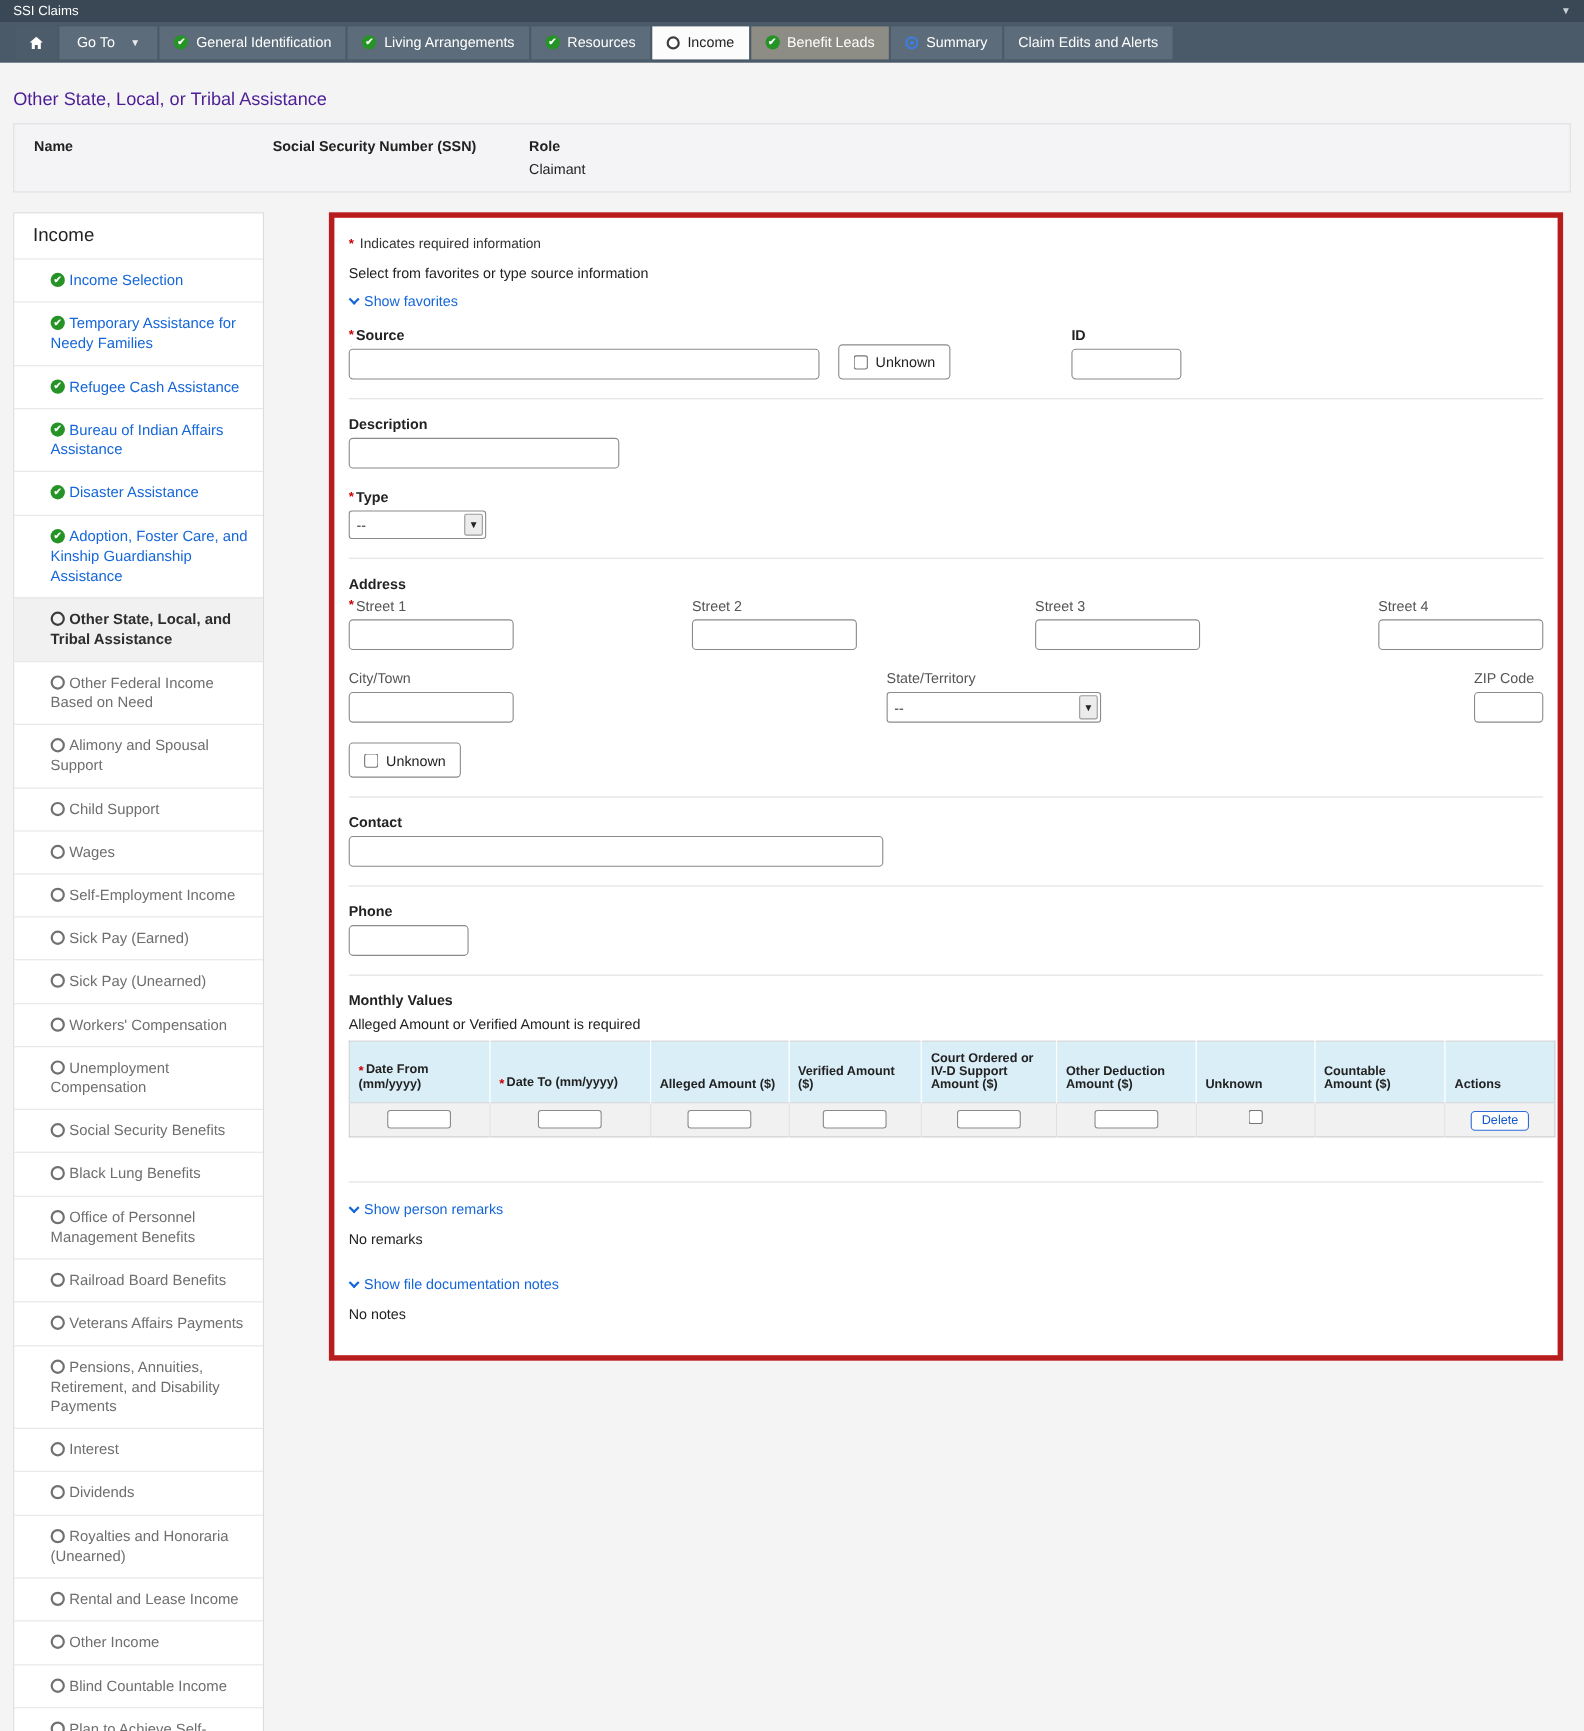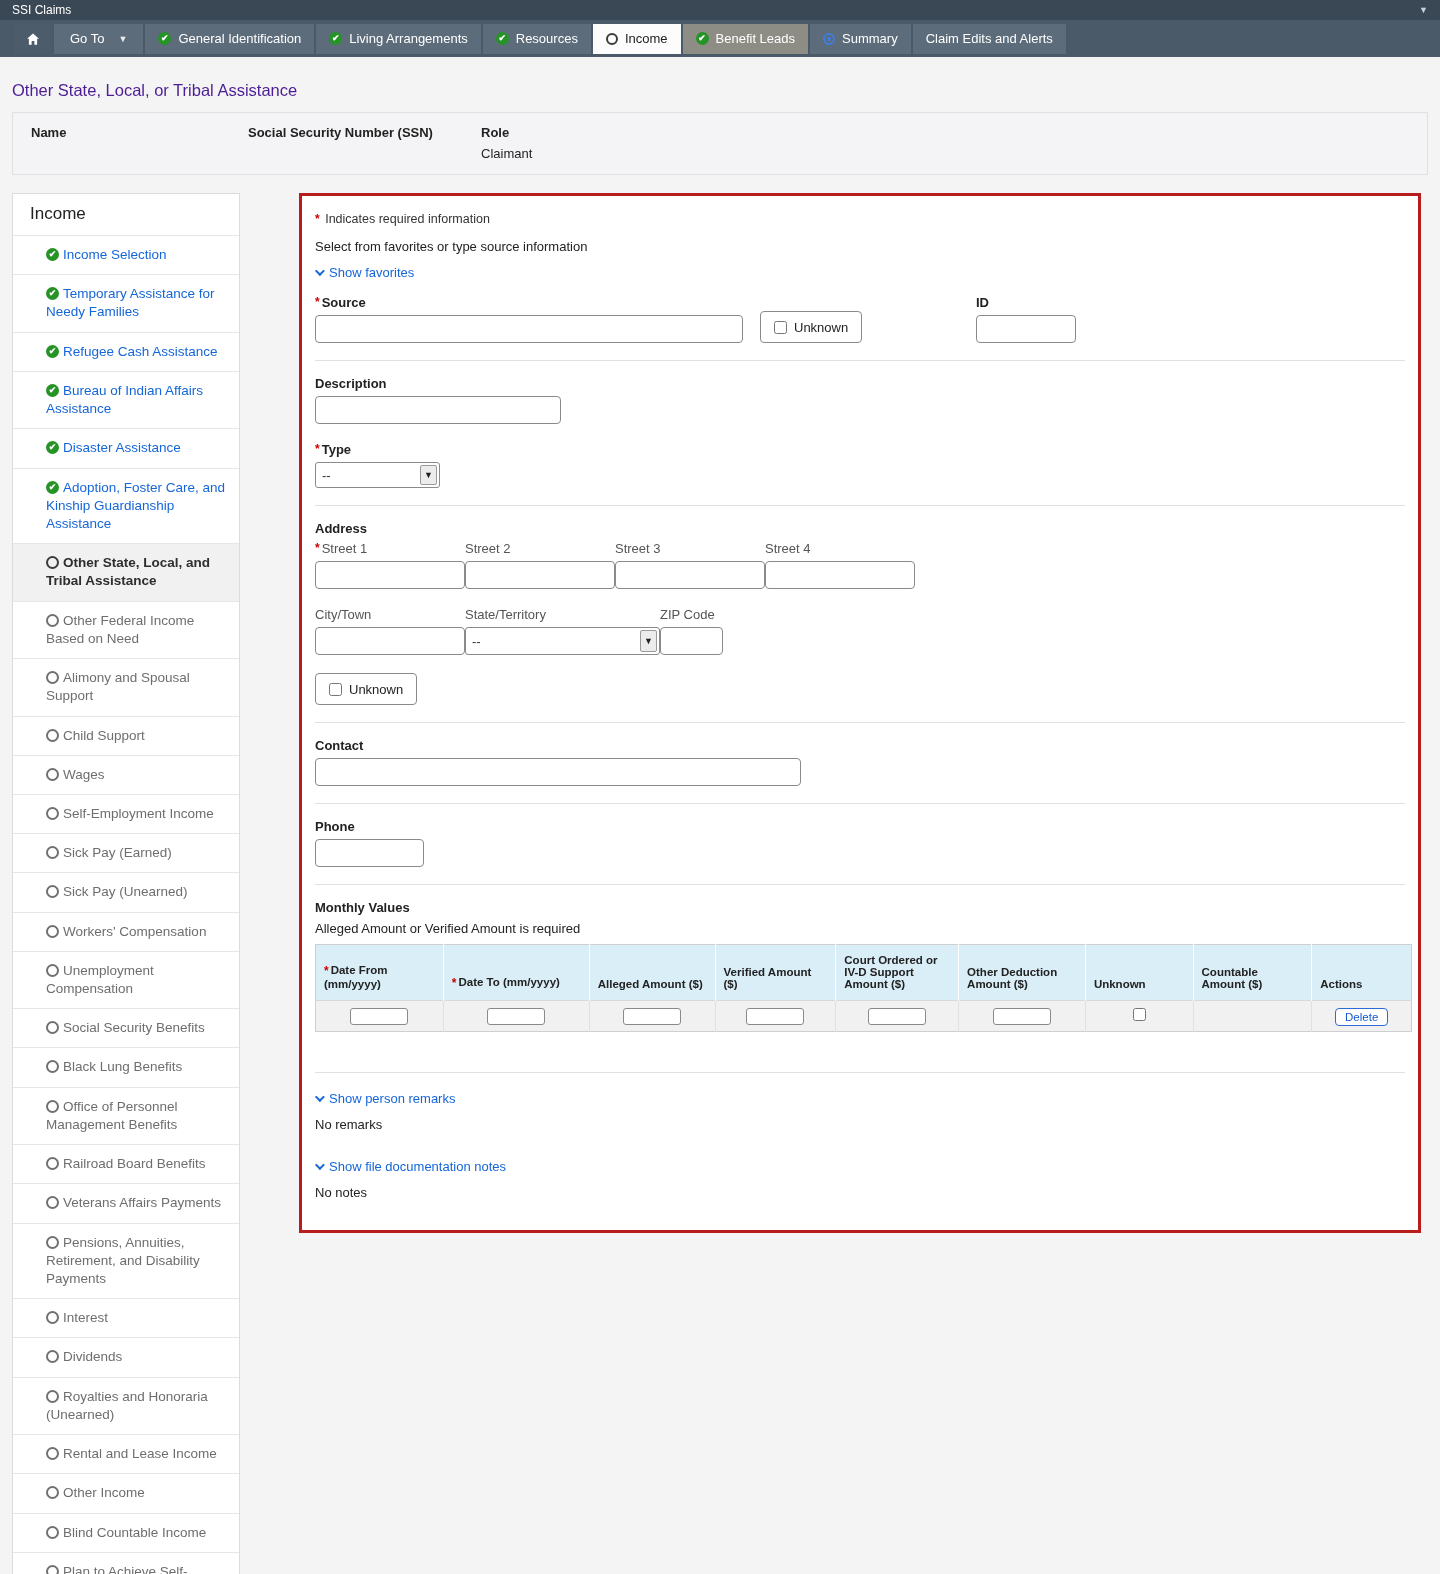--- a/index.html
+++ b/index.html
@@ -52,21 +52,21 @@
   .side-list { list-style:none; }
   .side-list li { border-top:1px solid #e6e6e6; padding:10px 10px 10px 33px; font-size:13.5px;
                   line-height:1.35; cursor:pointer; }
   .side-list li .ic { vertical-align:-2px; margin-right:4px; }
   .item-complete { color:#1566d8; }
   .item-selected { color:#2e2e2e; font-weight:bold; background:#f1f1f1; }
   .item-notstarted { color:#6e6e6e; }
 
   
   .panel { width:1122px; min-height:939px; margin-left:59px; background:#fff;
-           border:3px solid #b91c1c; padding:16px 13px 30px 13px; }
+           border:5px solid #b91c1c; padding:16px 13px 30px 13px; }
   .req { color:#c00; font-weight:bold; font-size:12px; vertical-align:top; margin-right:2px; }
   .req-note { font-size:12.5px; color:#333; }
   .hint { font-size:13px; margin-top:13px; }
   .linkrow { margin-top:8px; }
   .link { color:#1566d8; font-size:13px; text-decoration:none; cursor:pointer; display:inline-flex;
           align-items:center; gap:7px; }
   .chev { width:7px; height:7px; border-right:2.4px solid #1566d8; border-bottom:2.4px solid #1566d8;
           transform:rotate(45deg) translateY(-2px); display:inline-block; }
   .flabel { font-size:13px; font-weight:bold; color:#222; margin-bottom:5px; }
   .flabel-light { font-size:13px; color:#555; margin-bottom:5px; font-weight:normal; }
@@ -85,21 +85,21 @@
   .desc-field { width:246px; }
   .select-wrap { position:relative; display:inline-block; }
   select { appearance:none; -webkit-appearance:none; border:1px solid #8a8a8a; border-radius:3px;
            height:26px; font-family:inherit; font-size:13px; padding:0 26px 0 6px; background:#fff;
            width:100%; color:#333; }
   .sel-arrow { position:absolute; right:3px; top:3px; bottom:3px; width:17px; background:#ececec;
                border:1px solid #9a9a9a; border-radius:2px; display:flex; align-items:center;
                justify-content:center; font-size:9px; color:#222; pointer-events:none; }
   .type-sel { width:125px; }
 
-  .addr-row { display:flex; margin-top:3px; }
+  .addr-row { display:flex; margin-top:3px;justify-content:space-between; }
   .addr-field { width:150px; }
   .state-sel { width:195px; } .state-sel select { height:28px; }
   .zip-field { width:63px; }
   .mt18 { margin-top:18px; }
 
   .contact-field { width:486px; }
   .phone-field { width:109px; }
 
   
   .mv-note { font-size:13px; margin-top:6px; }

